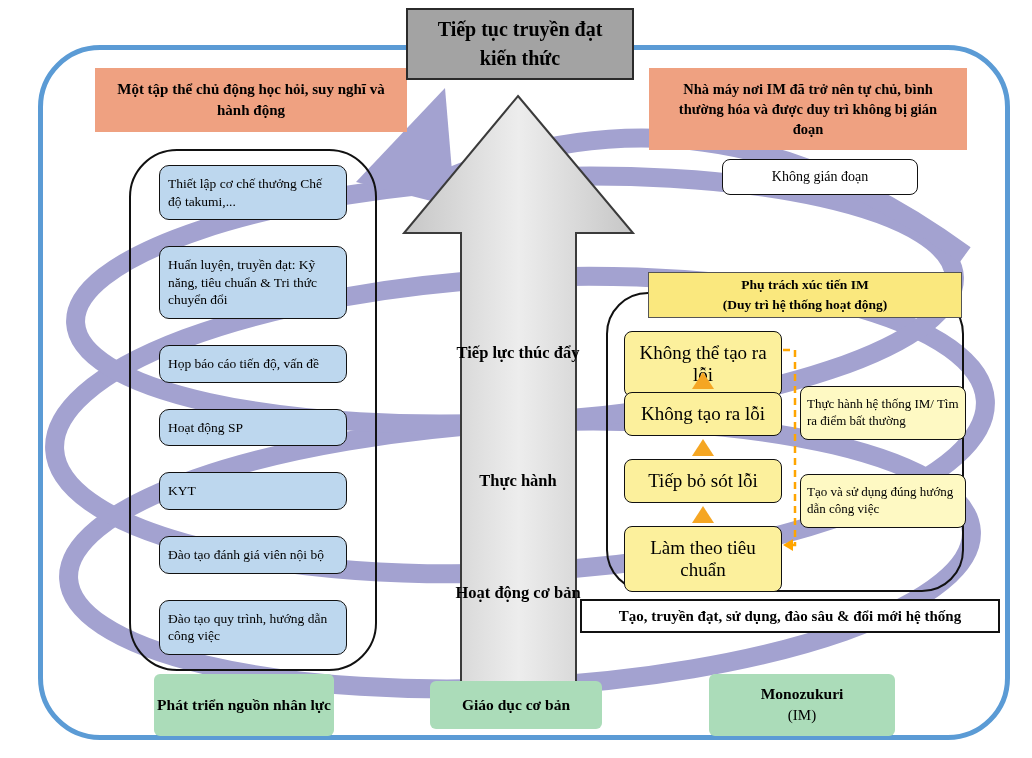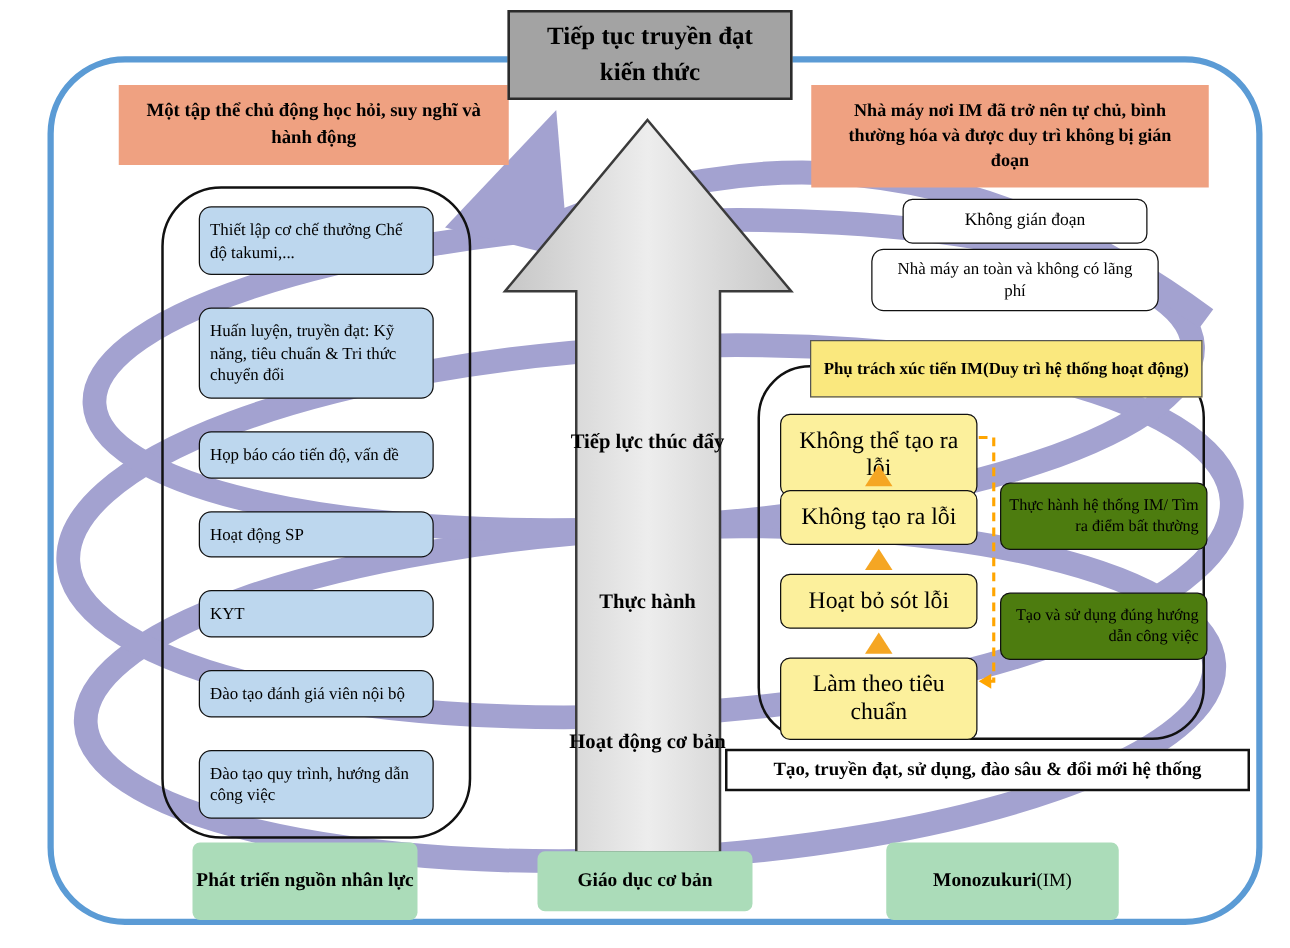--- a/index.html
+++ b/index.html
@@ -2,21 +2,21 @@
 <html><head>
 <meta charset="utf-8">
 <style>
   html,body{margin:0;padding:0;background:#fff;}
   .stage{
     position:relative;width:1032px;height:758px;background:#fff;overflow:hidden;
     font-family:"Liberation Serif","DejaVu Serif",serif;color:#000;
   }
   .abs{position:absolute;box-sizing:border-box;}
   .center{display:flex;align-items:center;justify-content:center;text-align:center;}
-  .col{}
+  .col{flex-direction:column;}
 
   .spiral-svg{left:0;top:0;width:1032px;height:758px;z-index:1;pointer-events:none;}
   .outer-border{
     left:38px;top:45px;width:972px;height:695px;border:5px solid #5B9BD5;
     border-radius:62px;z-index:2;pointer-events:none;background:transparent;
   }
   .arrow-svg{left:0;top:0;width:1032px;height:758px;z-index:3;pointer-events:none;}
   .connector-svg{left:0;top:0;width:1032px;height:758px;z-index:4;pointer-events:none;}
 
   .title-banner{
@@ -70,22 +70,22 @@
     left:624px;width:158px;background:#FCF09C;border:1.5px solid #111;border-radius:8px;
     font-size:19px;text-align:center;padding:10px 6px;z-index:5;
   }
   .s0{top:331px;} .s1{top:392px;} .s2{top:459px;} .s3{top:526px;}
   .tri-up{
     width:0;height:0;border-left:11px solid transparent;border-right:11px solid transparent;
     border-bottom:17px solid #F5A623;z-index:6;
   }
   .t0{left:692px;top:372px;} .t1{left:692px;top:439px;} .t2{left:692px;top:506px;}
   .side-note{
-    left:800px;width:166px;background:#4d7c0f;border:1.5px solid #111;border-radius:8px;
-    font-size:13px;line-height:1.3;text-align:right;padding:9px 6px;z-index:5;
+    left:800px;width:166px;background:#fef9c3;border:1.5px solid #111;border-radius:8px;
+    font-size:13px;line-height:1.3;text-align:left;padding:9px 6px;z-index:5;
   }
   .n0{top:386px;} .n1{top:474px;}
 
   .bottom-banner{
     left:580px;top:599px;width:420px;height:34px;background:#fff;border:2px solid #111;
     font-weight:bold;font-size:15px;z-index:5;
   }
 
   .footer-box{background:#ABDCB9;border-radius:6px;z-index:5;font-weight:bold;font-size:15.5px;line-height:1.35;}
   .f1{left:154px;top:674px;width:180px;height:62px;}
@@ -153,33 +153,30 @@
   <div class="abs center arrow-label lbl3">
     <div>Thực hành</div>
   </div>
   <div class="abs center arrow-label lbl4">
     <div>Hoạt động cơ bản</div>
   </div>
 
   <div class="abs center note1">
     <span>Không gián đoạn</span>
   </div>
-  <div class="abs center note2">
-    <span>Nhà máy an toàn và không có lãng phí</span>
-  </div>
 
   <div class="abs im-panel"></div>
   <div class="abs center col im-header">
     <div>Phụ trách xúc tiến IM</div>
     <div>(Duy trì hệ thống hoạt động)</div>
   </div>
 
   <div class="abs step s0">Không thể tạo ra lỗi</div>
   <div class="abs step s1">Không tạo ra lỗi</div>
-  <div class="abs step s2">Hoạt bỏ sót lỗi</div>
+  <div class="abs step s2">Tiếp bỏ sót lỗi</div>
   <div class="abs step s3">Làm theo tiêu chuẩn</div>
 
   <div class="abs tri-up t0"></div>
   <div class="abs tri-up t1"></div>
   <div class="abs tri-up t2"></div>
 
   <div class="abs side-note n0">Thực hành hệ thống IM/ Tìm ra điểm bất thường</div>
   <div class="abs side-note n1">Tạo và sử dụng đúng hướng dẫn công việc</div>
 
   <div class="abs center bottom-banner">

